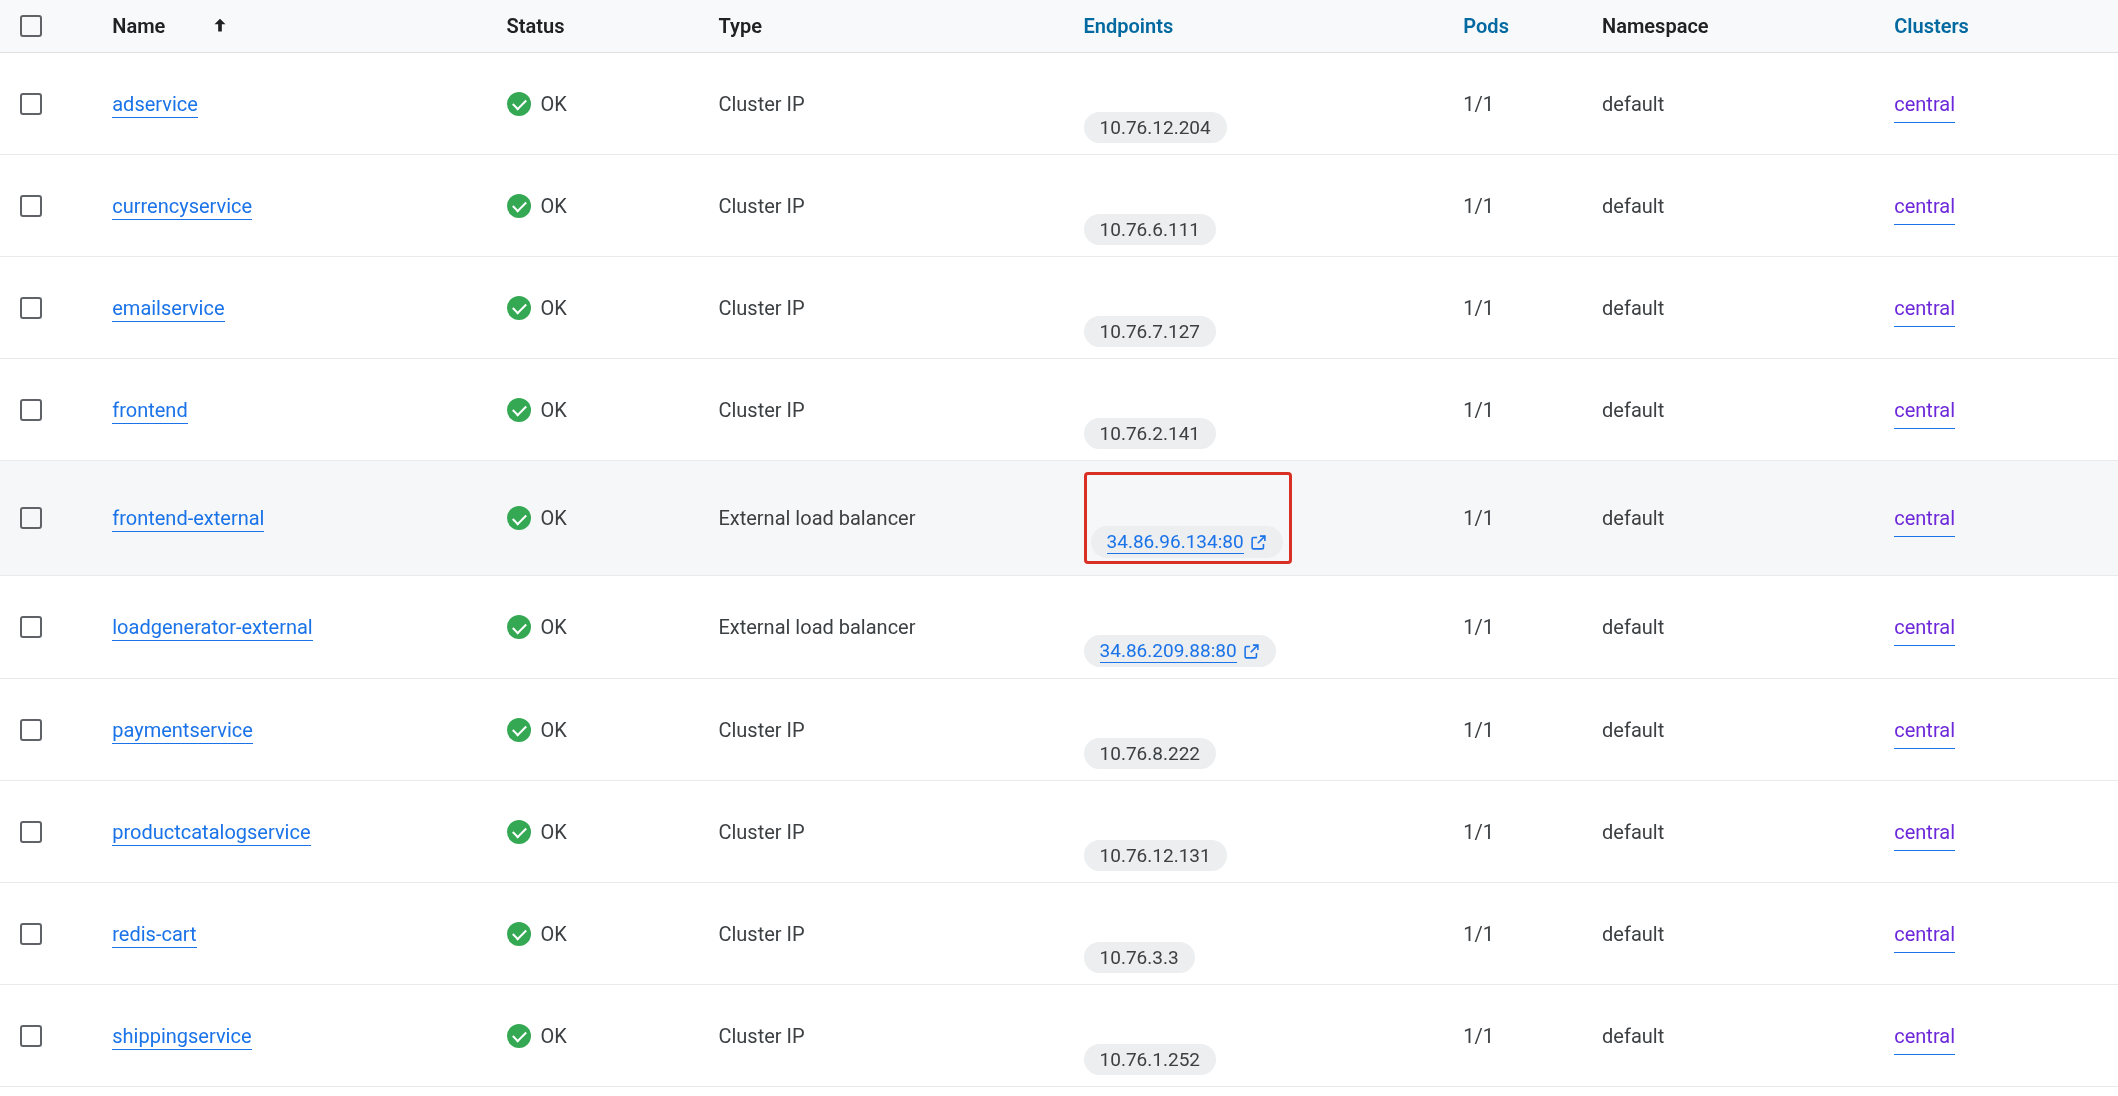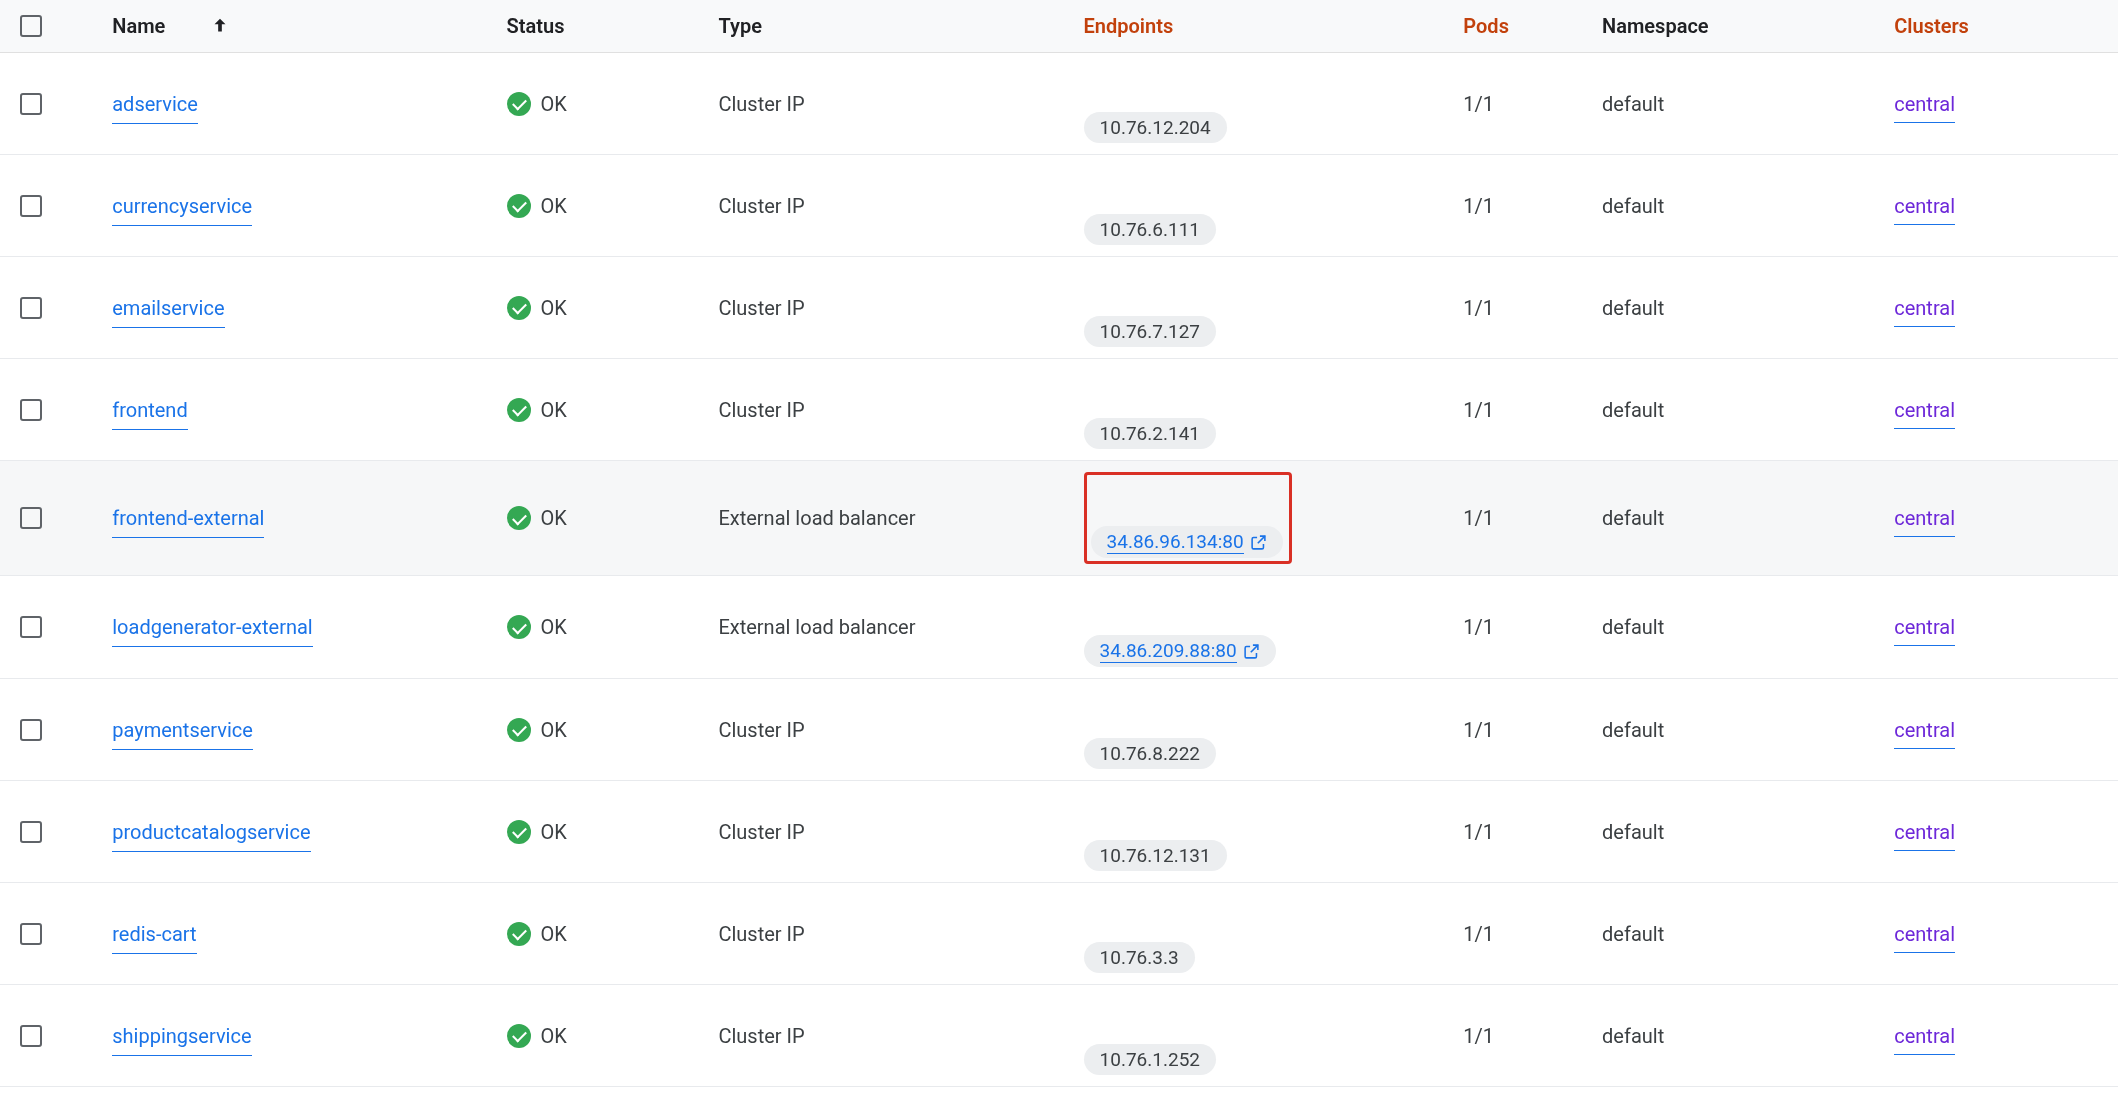--- a/index.html
+++ b/index.html
@@ -55,21 +55,21 @@
   table {
     width: 100%;
     border-collapse: collapse;
     table-layout: fixed;
   }
   thead tr { background: #f8f9fa; }
   th {
     text-align: left;
     font-weight: 600;
     font-size: 20px;
-    color: #c2410c;
+    color: #0369a1;
     padding: 14px 10px;
     border-bottom: 1px solid #e0e0e0;
     white-space: nowrap;
   }
   th.sortable { color: #202124; }
   th.bold { color: #202124; }
   tbody tr { border-bottom: 1px solid #e8eaed; }
   tbody tr.highlighted { background: #f6f7f8; }
   td {
     padding: 11px 10px;
@@ -99,21 +99,21 @@
     margin-left: 10px;
     display: block;
     cursor: pointer;
   }
 
   
   .name-link {
     color: #1a73e8;
     text-decoration: none;
     border-bottom: 1.5px solid #1a73e8;
-    padding-bottom: 7px;
+    padding-bottom: 1px;
     cursor: pointer;
   }
   .cluster-link {
     color: #6d28d9;
     text-decoration: none;
     border-bottom: 1.5px solid #1a73e8;
     padding-bottom: 6px;
     cursor: pointer;
   }
 

